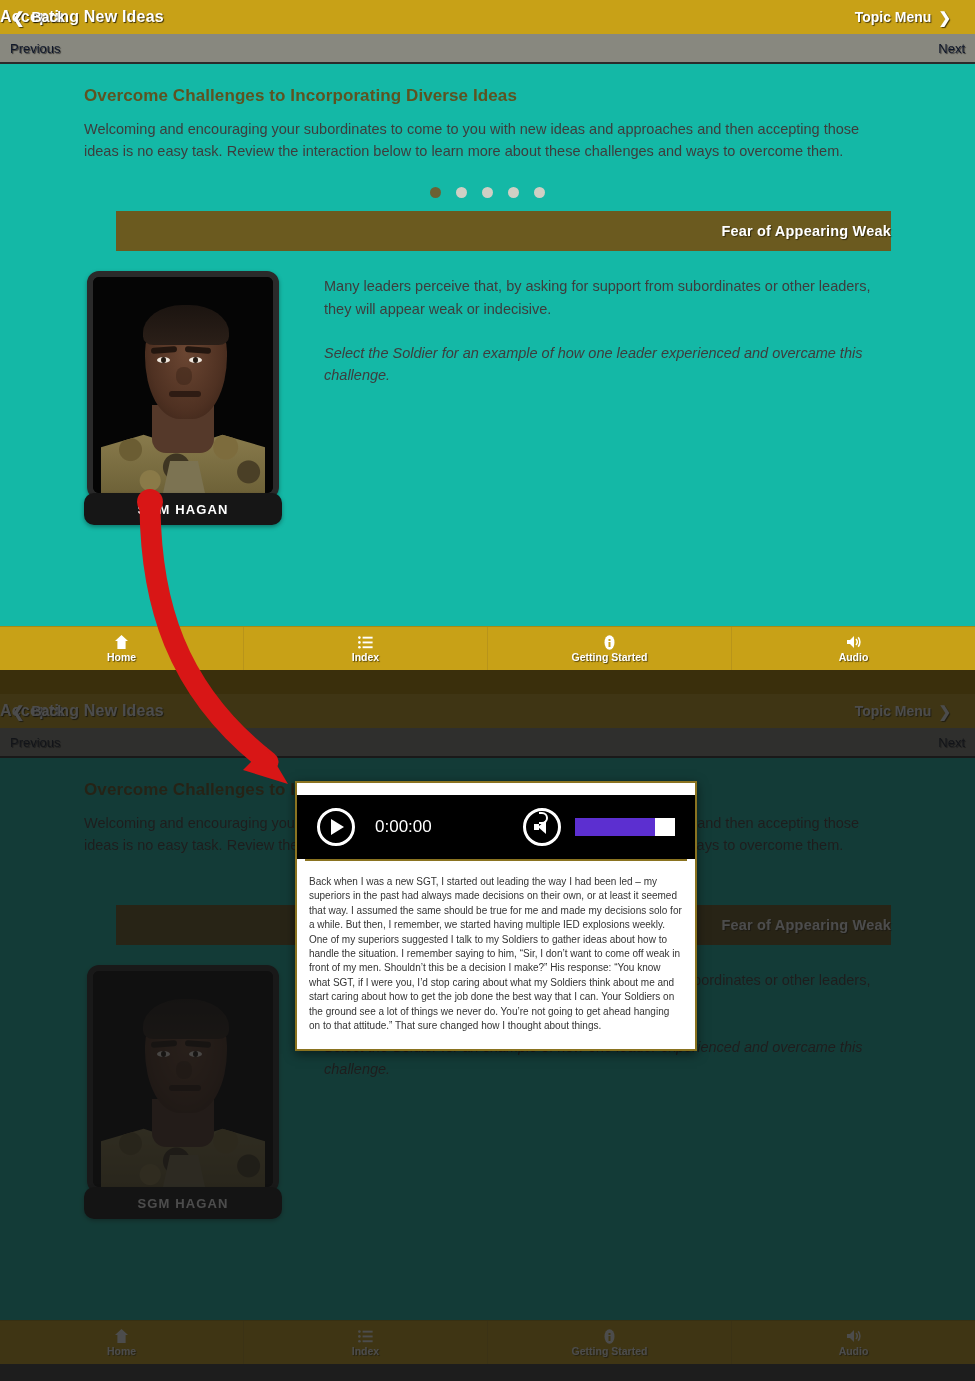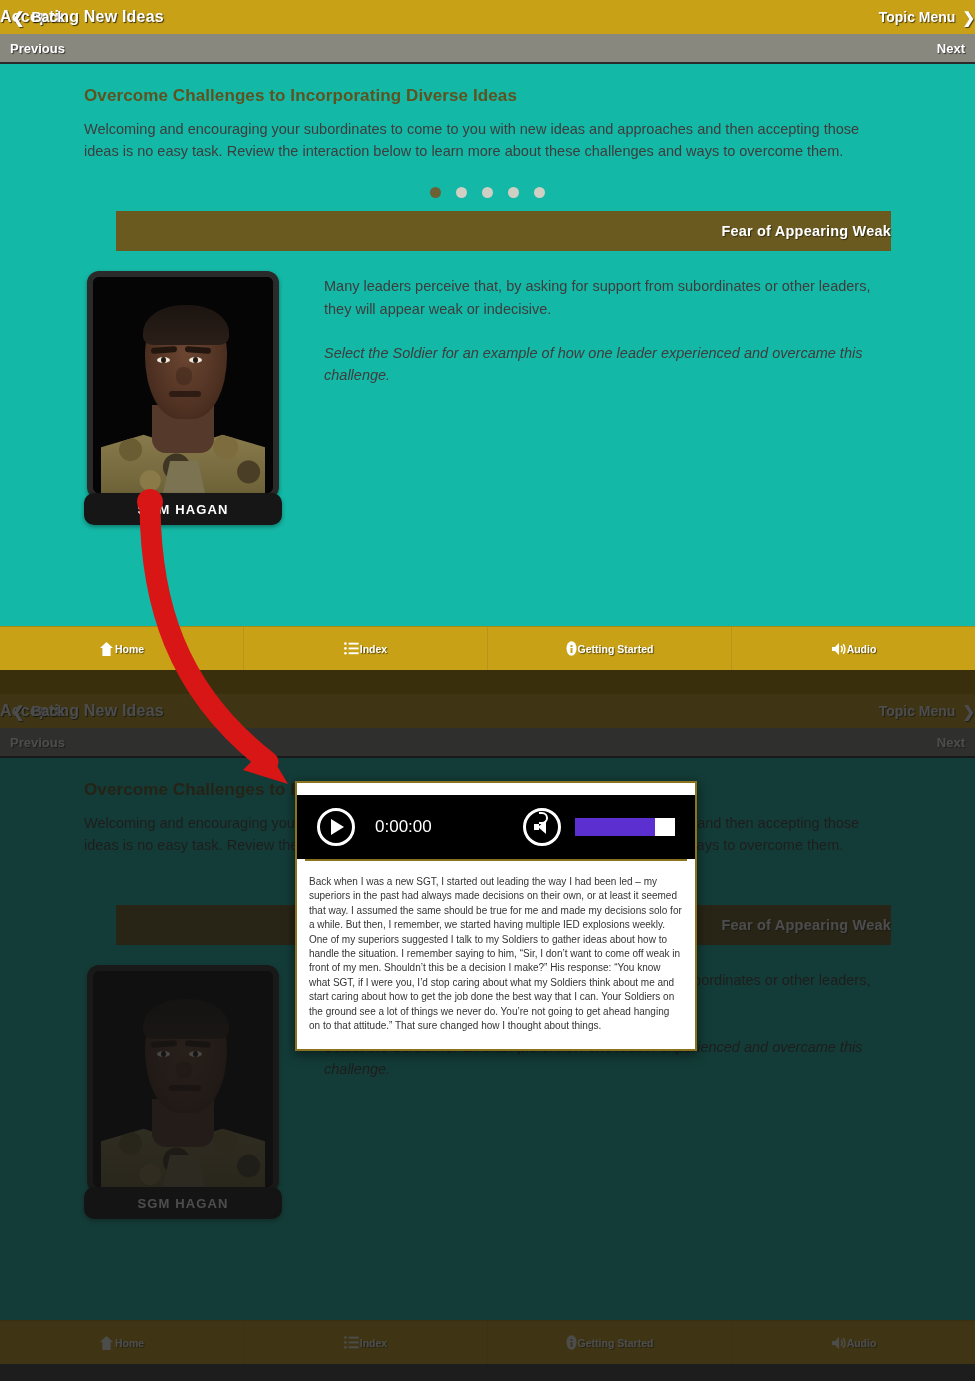--- a/index.html
+++ b/index.html
@@ -23,35 +23,35 @@
     display: flex; align-items: center;
     color: #ffffff;
   }
   .topbar .nav-left, .topbar .nav-right {
     display: flex; align-items: center; gap: 7px;
     font-size: 14px; font-weight: bold;
     text-shadow: 1px 1px 1px rgba(0,0,0,.65);
     cursor: pointer;
   }
   .topbar .nav-left { position: absolute; left: 12px; }
-  .topbar .nav-right { position: absolute; right: 0; }
+  .topbar .nav-right { position: absolute; right: 24px; }
   .topbar .course-title {
     width: 100%; text-align: left;
     font-size: 16px; font-weight: bold; letter-spacing: .2px;
     text-shadow: 1px 1px 1px rgba(0,0,0,.7);
   }
   .chev { font-size: 15px; line-height: 1; font-weight: bold; }
 
   
   .subbar {
     position: relative; height: 30px; width: 100%;
     background: #88887f;
     border-bottom: 2px solid #2b2b2b;
     display: flex; align-items: center;
-    color: #ffffff; font-size: 13px; font-weight: bold;
+    color: #0f172a; font-size: 13px; font-weight: normal;
     text-shadow: 1px 1px 1px rgba(0,0,0,.6);
   }
   .subbar .prev { position: absolute; left: 10px; cursor: pointer; }
   .subbar .next { position: absolute; right: 10px; cursor: pointer; }
 
   
   .content {
     background: #14b8a6; width: 100%;
     height: 562px; position: relative;
     padding: 22px 84px 0 84px;
@@ -140,21 +140,21 @@
   .acc-text { flex: 1; padding-top: 4px; }
   .acc-text p { color: #3d3d3d; font-size: 14.5px; line-height: 1.55; }
   .acc-text p.em { font-style: italic; margin-top: 22px; }
 
   
   .toolbar {
     display: flex; width: 100%; height: 44px;
     background: #c8a117; border-top: 1px solid #a88a14;
   }
   .tool {
-    flex: 1; display: flex; flex-direction: row;
+    flex: 1; display: flex; flex-direction: column;
     align-items: center; justify-content: center; gap: 1px;
     color: #ffffff; cursor: pointer;
     border-right: 1px solid #b8941a;
     text-shadow: 1px 1px 1px rgba(0,0,0,.55);
   }
   .tool:last-child { border-right: none; }
   .tool .ticon { height: 15px; display:flex; align-items:center; }
   .tool .tlabel { font-size: 10.5px; font-weight: bold; }
   .toolbar-foot { height: 24px; background: #3a2f0c; width: 100%; }
 

